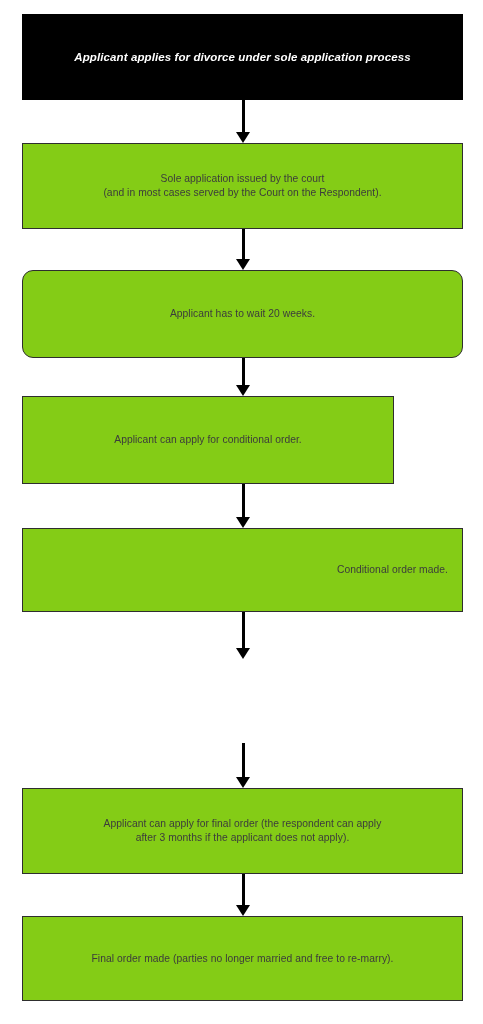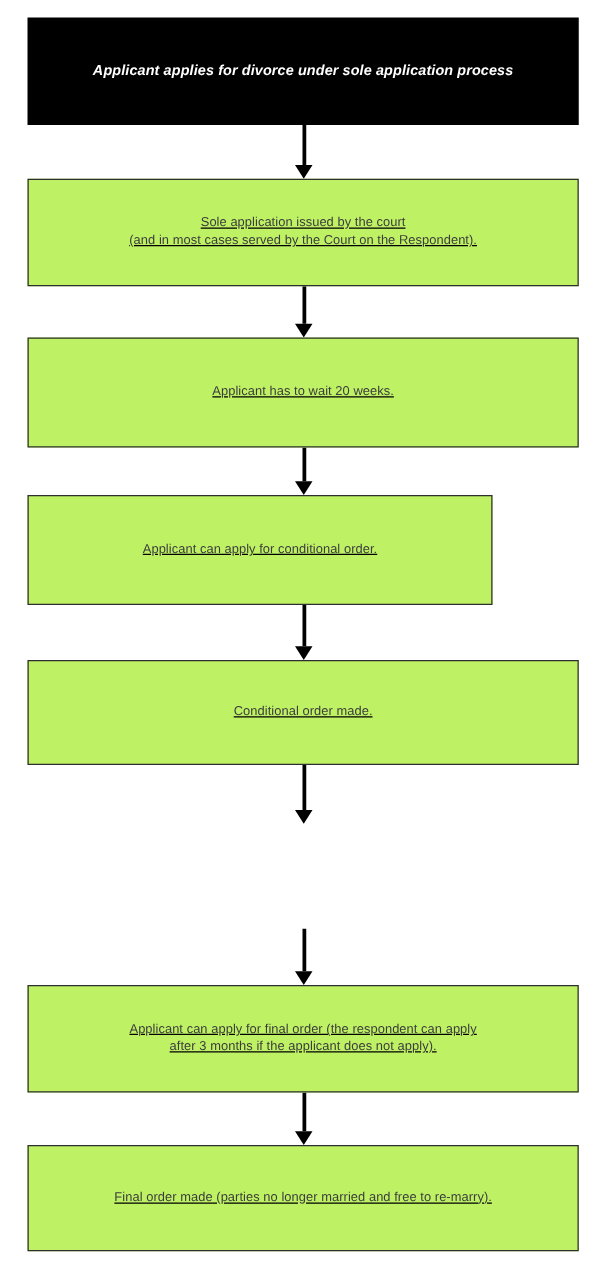--- a/index.html
+++ b/index.html
@@ -50,23 +50,22 @@
     color: #ffffff;
     font-size: 11.5px;
     font-weight: bold;
     line-height: 15px;
     letter-spacing: 0.1px;
     font-style: italic;
   }
 
   
   .node.process {
-    background: #bef264;
+    background: #84cc16;
     border: 1px solid #2e2e2e;
-    text-decoration: underline;
   }
   .node.process .node-text {
     color: #3c3c3c;
     font-size: 10.3px;
     font-weight: normal;
     line-height: 14px;
     letter-spacing: 0.05px;
   }
 
   
@@ -125,27 +124,27 @@
       <div class="stem" style="height: 31px;"></div>
       <div class="head"></div>
     </div>
     <div class="node start" style="left: 22px; top: 14px; width: 441px; height: 86px;">
       <span class="node-text">Applicant applies for divorce under sole application process</span>
     </div>
     <div class="node process" style="left: 22px; top: 143px; width: 441px; height: 86px;">
       <span class="node-text">Sole application issued by the court
 (and in most cases served by the Court on the Respondent).</span>
     </div>
-    <div class="node process" style="left: 22px; top: 270px; width: 441px; height: 88px;">
+    <div class="node process" style="left: 22px; top: 270px; width: 441px; height: 88px; border-radius: 11px;">
       <span class="node-text">Applicant has to wait 20 weeks.</span>
     </div>
     <div class="node process" style="left: 22px; top: 396px; width: 372px; height: 88px;">
       <span class="node-text">Applicant can apply for conditional order.</span>
     </div>
-    <div class="node process" style="left: 22px; top: 528px; width: 441px; height: 84px;">
+    <div class="node process" style="left: 22px; top: 528px; width: 441px; height: 84px; text-align: right;">
       <span class="node-text">Conditional order made.</span>
     </div>
     <div class="node process" style="left: 22px; top: 788px; width: 441px; height: 86px;">
       <span class="node-text">Applicant can apply for final order (the respondent can apply
 after 3 months if the applicant does not apply).</span>
     </div>
     <div class="node process" style="left: 22px; top: 916px; width: 441px; height: 85px;">
       <span class="node-text">Final order made (parties no longer married and free to re-marry).</span>
     </div>
   </div>

